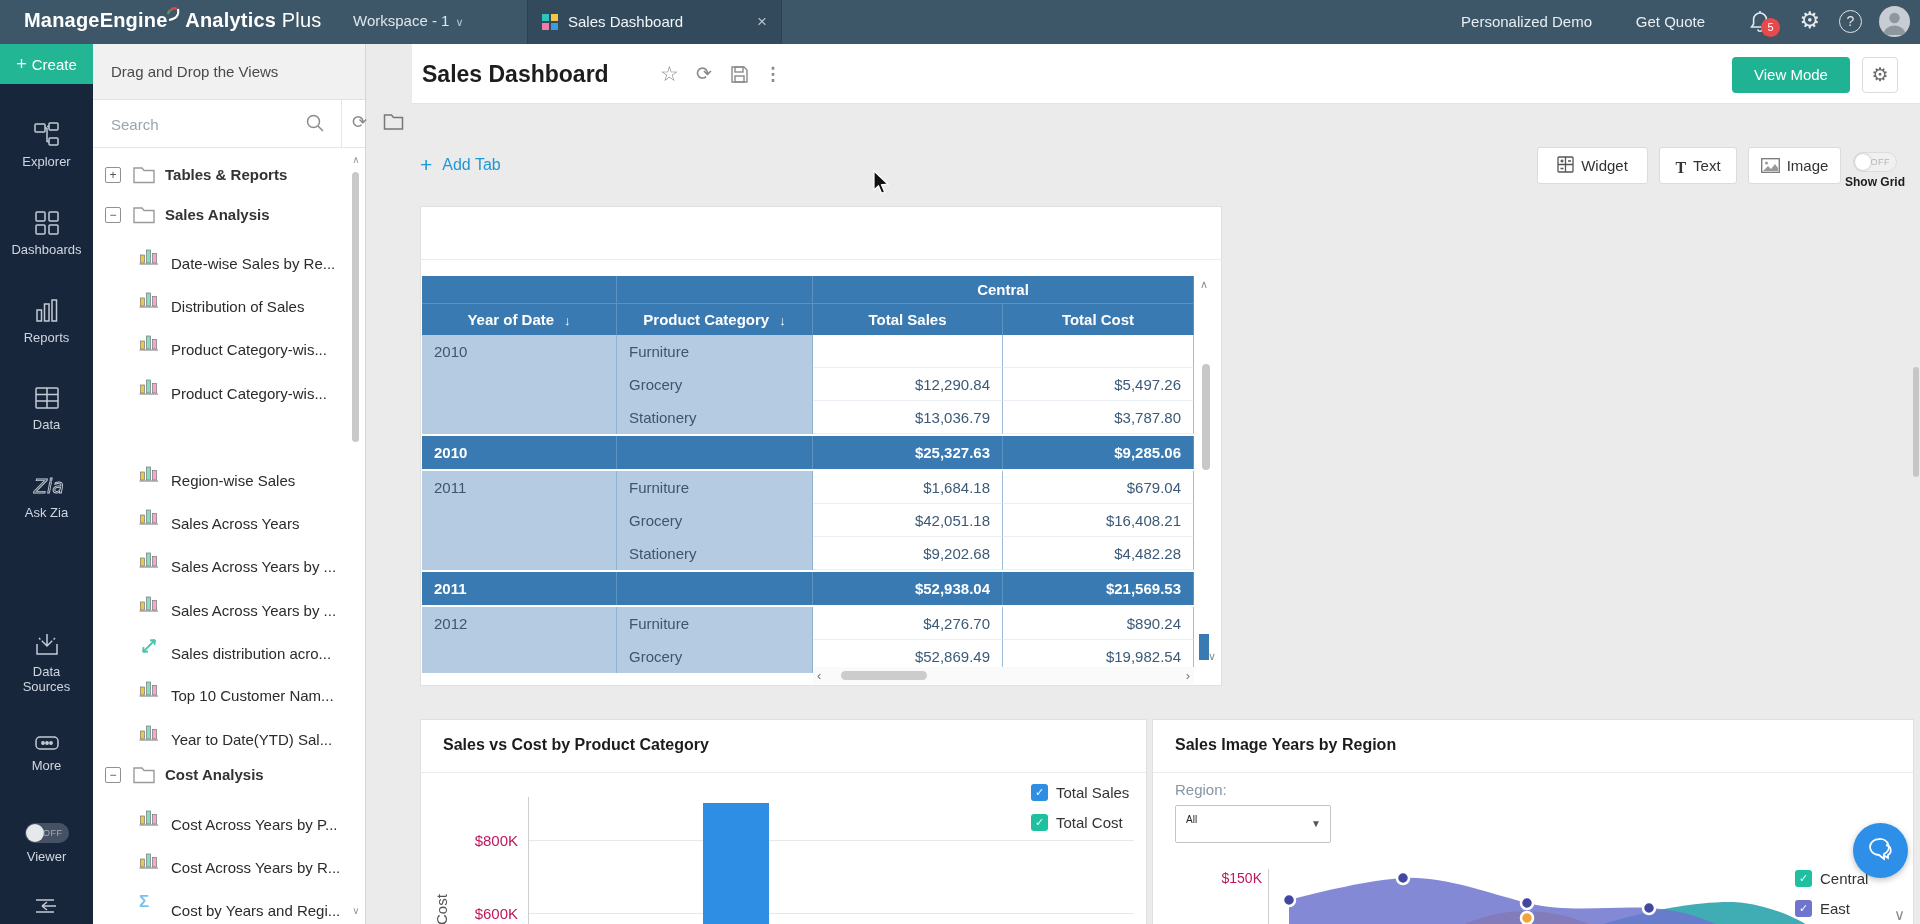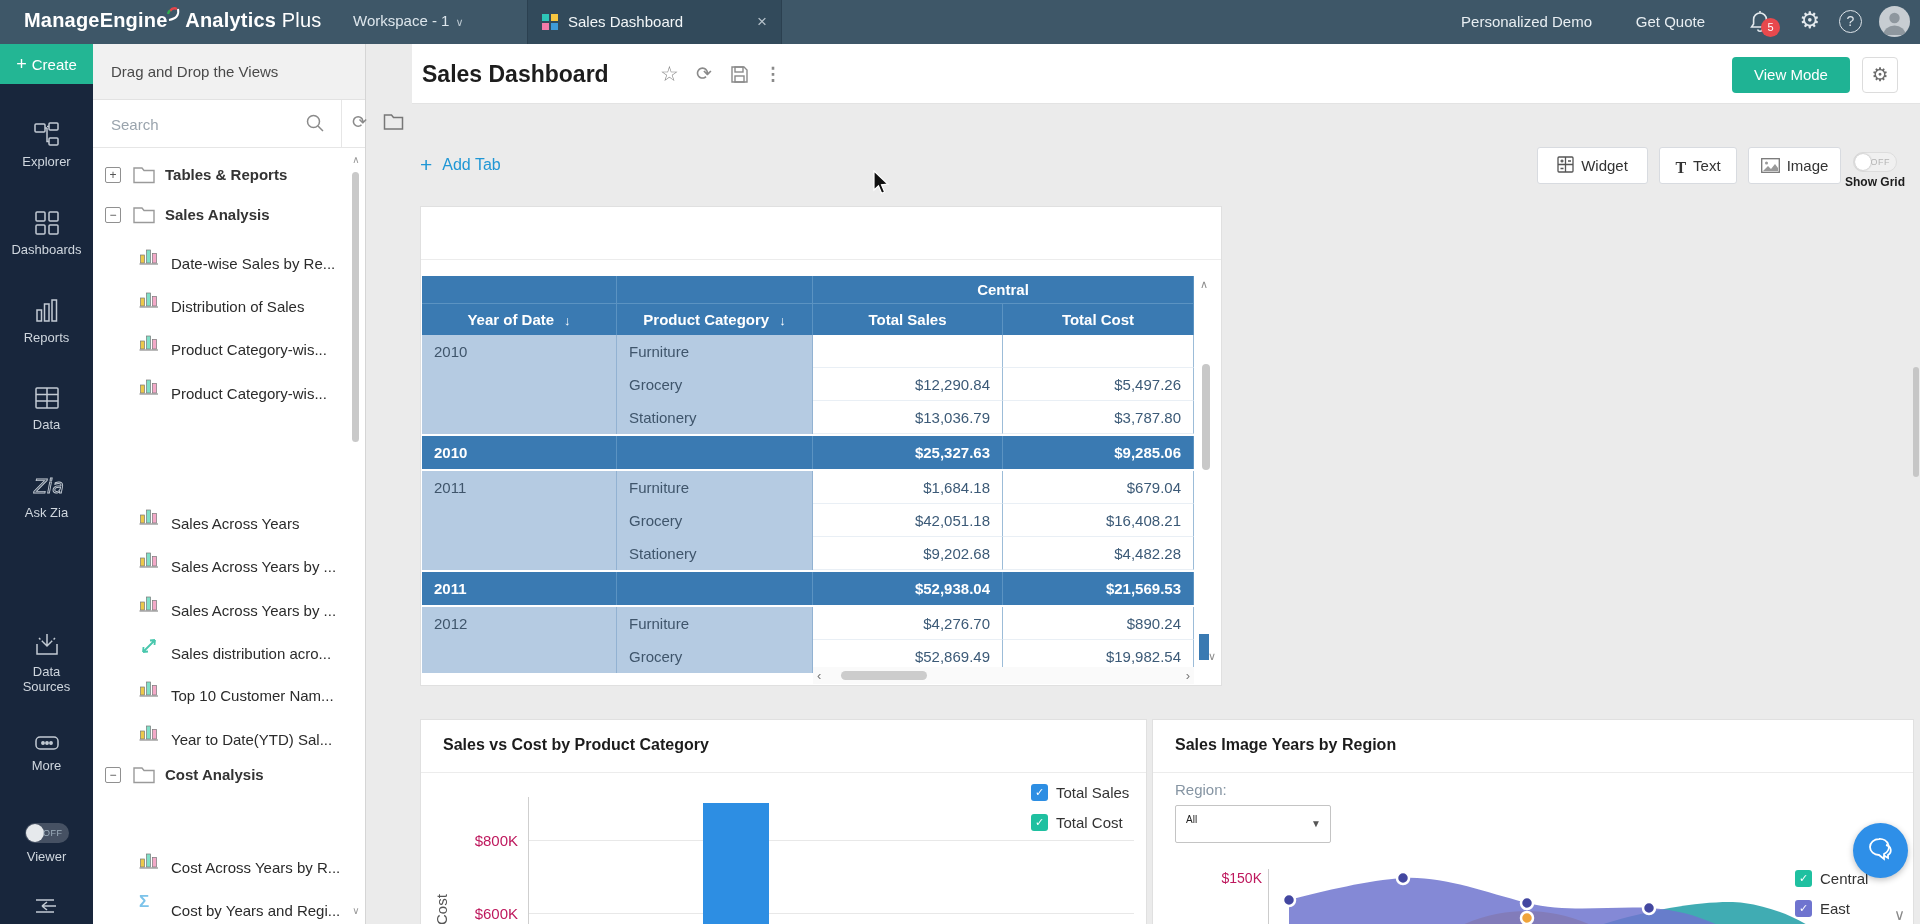--- a/index.html
+++ b/index.html
@@ -288,20 +288,29 @@
     </div>
   <div class="trow" style="top:329px">
       <svg class="bars" width="20" height="19" viewBox="0 0 20 19">
         <rect x="1.5" y="8" width="4" height="8" fill="#ecc94b" stroke="#777" stroke-width=".7"></rect>
         <rect x="7.5" y="3" width="4" height="13" fill="#7fe0c8" stroke="#777" stroke-width=".7"></rect>
         <rect x="13.5" y="6.5" width="4" height="9.5" fill="#f4a9c8" stroke="#777" stroke-width=".7"></rect>
         <line x1="0.5" y1="17" x2="19" y2="17" stroke="#777" stroke-width="1"></line>
       </svg>
       <span class="lbl-i">Product Category-wis...</span>
     </div>
+  <div class="trow" style="top:416px">
+      <svg class="bars" width="20" height="19" viewBox="0 0 20 19">
+        <rect x="1.5" y="8" width="4" height="8" fill="#ecc94b" stroke="#777" stroke-width=".7"></rect>
+        <rect x="7.5" y="3" width="4" height="13" fill="#7fe0c8" stroke="#777" stroke-width=".7"></rect>
+        <rect x="13.5" y="6.5" width="4" height="9.5" fill="#f4a9c8" stroke="#777" stroke-width=".7"></rect>
+        <line x1="0.5" y1="17" x2="19" y2="17" stroke="#777" stroke-width="1"></line>
+      </svg>
+      <span class="lbl-i">Region-wise Sales</span>
+    </div>
   <div class="trow" style="top:459px">
       <svg class="bars" width="20" height="19" viewBox="0 0 20 19">
         <rect x="1.5" y="8" width="4" height="8" fill="#ecc94b" stroke="#777" stroke-width=".7"></rect>
         <rect x="7.5" y="3" width="4" height="13" fill="#7fe0c8" stroke="#777" stroke-width=".7"></rect>
         <rect x="13.5" y="6.5" width="4" height="9.5" fill="#f4a9c8" stroke="#777" stroke-width=".7"></rect>
         <line x1="0.5" y1="17" x2="19" y2="17" stroke="#777" stroke-width="1"></line>
       </svg>
       <span class="lbl-i">Sales Across Years</span>
     </div>
   <div class="trow" style="top:502px">
@@ -347,20 +356,29 @@
       <span class="lbl-i">Year to Date(YTD) Sal...</span>
     </div>
 
   <div class="trow" style="top:718px">
     <span class="exp">−</span>
     <svg class="fold" width="22" height="17" viewBox="0 0 22 17" fill="none" stroke="#9a9a9a" stroke-width="1.4">
         <path d="M1 3.5 V15.5 h20 V3.5 h-10 l-2 -2.5 h-8 Z"></path>
       </svg>
     <span class="lbl-f">Cost Analysis</span>
   </div>
+  <div class="trow" style="top:760px">
+      <svg class="bars" width="20" height="19" viewBox="0 0 20 19">
+        <rect x="1.5" y="8" width="4" height="8" fill="#ecc94b" stroke="#777" stroke-width=".7"></rect>
+        <rect x="7.5" y="3" width="4" height="13" fill="#7fe0c8" stroke="#777" stroke-width=".7"></rect>
+        <rect x="13.5" y="6.5" width="4" height="9.5" fill="#f4a9c8" stroke="#777" stroke-width=".7"></rect>
+        <line x1="0.5" y1="17" x2="19" y2="17" stroke="#777" stroke-width="1"></line>
+      </svg>
+      <span class="lbl-i">Cost Across Years by P...</span>
+    </div>
   <div class="trow" style="top:803px">
       <svg class="bars" width="20" height="19" viewBox="0 0 20 19">
         <rect x="1.5" y="8" width="4" height="8" fill="#ecc94b" stroke="#777" stroke-width=".7"></rect>
         <rect x="7.5" y="3" width="4" height="13" fill="#7fe0c8" stroke="#777" stroke-width=".7"></rect>
         <rect x="13.5" y="6.5" width="4" height="9.5" fill="#f4a9c8" stroke="#777" stroke-width=".7"></rect>
         <line x1="0.5" y1="17" x2="19" y2="17" stroke="#777" stroke-width="1"></line>
       </svg>
       <span class="lbl-i">Cost Across Years by R...</span>
     </div>
   <div class="trow" style="top:846px">

